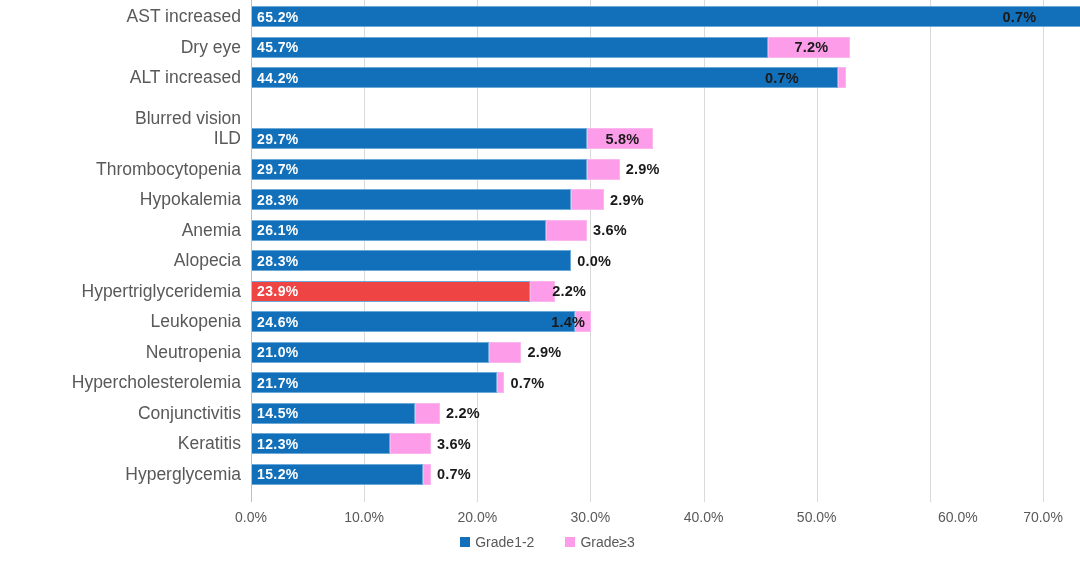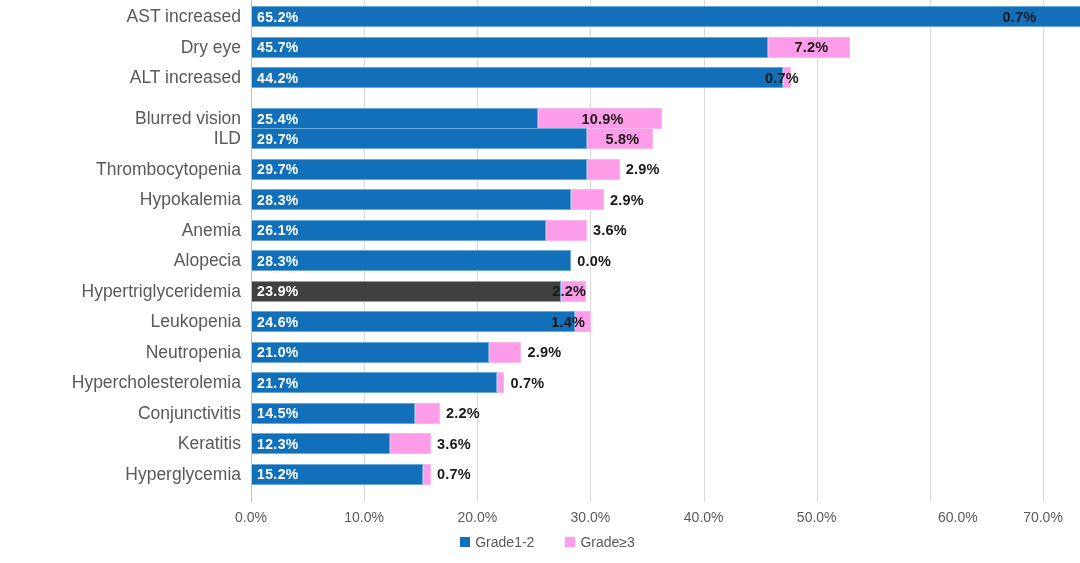--- a/index.html
+++ b/index.html
@@ -180,36 +180,29 @@
           <div class="seg-blue" style="width: 517.063px; background: rgb(18, 112, 186);">
             <span class="blue-label">45.7%</span>
           </div>
           <div class="seg-pink" style="width: 81.4629px; background: rgb(253, 157, 233);"></div>
           <span class="pink-label" style="left: 543.394px;">7.2%</span>
         </div>
       </div>
       <div class="row" style="top: 61px; padding-left: 20px;">
         <div class="cat-label" style="top: 6px; left: -1080px; width: 1070px; right: auto;">ALT increased</div>
         <div class="bar-wrap">
-          <div class="seg-blue" style="width: 532px; background: rgb(18, 112, 186);">
+          <div class="seg-blue" style="width: 587px; background: rgb(18, 112, 186);">
             <span class="blue-label">44.2%</span>
           </div>
           <div class="seg-pink" style="width: 7.92px; background: rgb(253, 157, 233);"></div>
           <span class="pink-label" style="left: 514.011px;">0.7%</span>
         </div>
       </div>
       <div class="row" style="top: 102px;">
         <div class="cat-label" style="top: 6px; left: -1080px; width: 1070px; right: auto;">Blurred vision</div>
-        <div class="bar-wrap">
-          <div class="seg-blue" style="width: 287.383px; background: rgb(18, 112, 186);">
-            <span class="blue-label">25.4%</span>
-          </div>
-          <div class="seg-pink" style="width: 123.326px; background: rgb(253, 157, 233);"></div>
-          <span class="pink-label" style="left: 330.546px;">10.9%</span>
-        </div>
       </div>
       <div class="row" style="top: 122px;">
         <div class="cat-label" style="top: 6px; left: -1080px; width: 1070px; right: auto;">ILD</div>
         <div class="bar-wrap">
           <div class="seg-blue" style="width: 336.034px; background: rgb(18, 112, 186);">
             <span class="blue-label">29.7%</span>
           </div>
           <div class="seg-pink" style="width: 65.6229px; background: rgb(253, 157, 233);"></div>
           <span class="pink-label" style="left: 354.446px;">5.8%</span>
         </div>
@@ -249,21 +242,21 @@
         <div class="bar-wrap">
           <div class="seg-blue" style="width: 320.194px; background: rgb(18, 112, 186);">
             <span class="blue-label">28.3%</span>
           </div>
           <span class="pink-label" style="left: 326.194px;">0.0%</span>
         </div>
       </div>
       <div class="row" style="top: 274.5px;">
         <div class="cat-label" style="top: 6px; left: -1080px; width: 1070px; right: auto;">Hypertriglyceridemia</div>
         <div class="bar-wrap">
-          <div class="seg-blue" style="width: 310px; background: #404040;">
+          <div class="seg-blue" style="width: 279px; background: #ef4444;">
             <span class="blue-label">23.9%</span>
           </div>
           <div class="seg-pink" style="width: 24.8914px; background: rgb(253, 157, 233);"></div>
           <span class="pink-label" style="left: 301.303px;">2.2%</span>
         </div>
       </div>
       <div class="row" style="top: 305px;">
         <div class="cat-label" style="top: 6px; left: -1080px; width: 1070px; right: auto;">Leukopenia</div>
         <div class="bar-wrap">
           <div class="seg-blue" style="width: 324px; background: rgb(18, 112, 186);">

